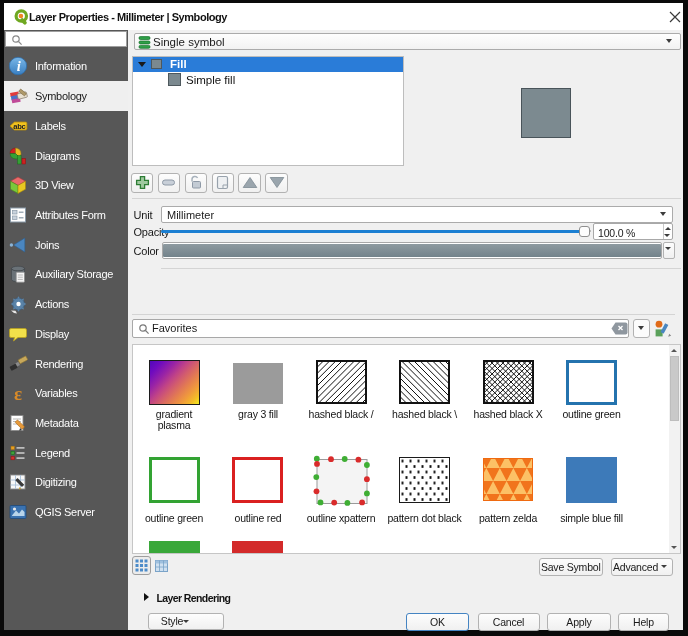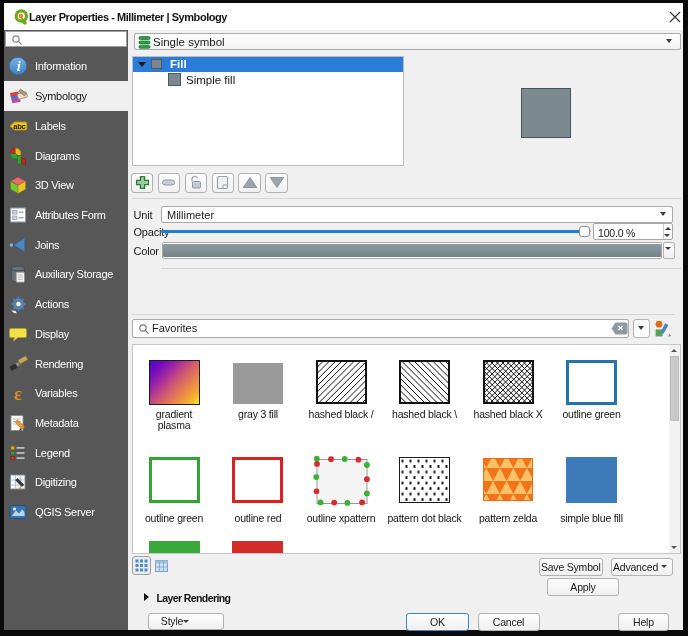--- a/index.html
+++ b/index.html
@@ -345,14 +345,14 @@
 <div class="btn" style="left:611px;top:558px;width:62px;height:17.5px;padding-right:13px">Advanced</div>
 <div class="darr" style="left:661px;top:565px;border-left-width:3.2px;border-right-width:3.2px;border-top-width:3.8px"></div>
 
 <div class="abs" style="left:143.5px;top:592.5px;width:0;height:0;border-top:4.5px solid transparent;border-bottom:4.5px solid transparent;border-left:5.5px solid #111"></div>
 <div class="abs" style="left:156.5px;top:592px;font-size:10.5px;font-weight:bold;letter-spacing:-0.6px;color:#111">Layer Rendering</div>
 
 <div class="btn" style="left:148px;top:612.5px;width:76px;height:17.5px;padding-right:28px">Style</div>
 <div class="darr" style="left:183px;top:619.5px;border-left-width:3.2px;border-right-width:3.2px;border-top-width:3.8px"></div>
 <div class="btn" style="left:406px;top:613px;width:63px;height:17.5px;border-color:#4584c2">OK</div>
 <div class="btn" style="left:477.5px;top:613px;width:62px;height:17.5px">Cancel</div>
-<div class="btn" style="left:547px;top:578px;width:72px;height:17.5px">Apply</div>
+<div class="btn" style="left:547px;top:613px;width:64px;height:17.5px">Apply</div>
 <div class="btn" style="left:618px;top:613px;width:51px;height:17.5px">Help</div>
 
 </body></html>

